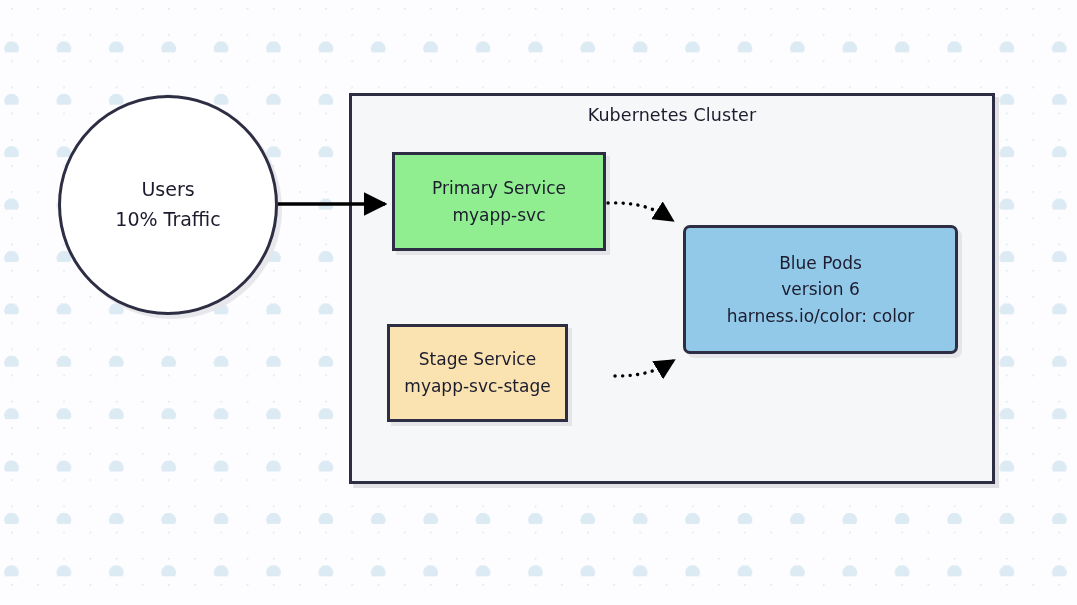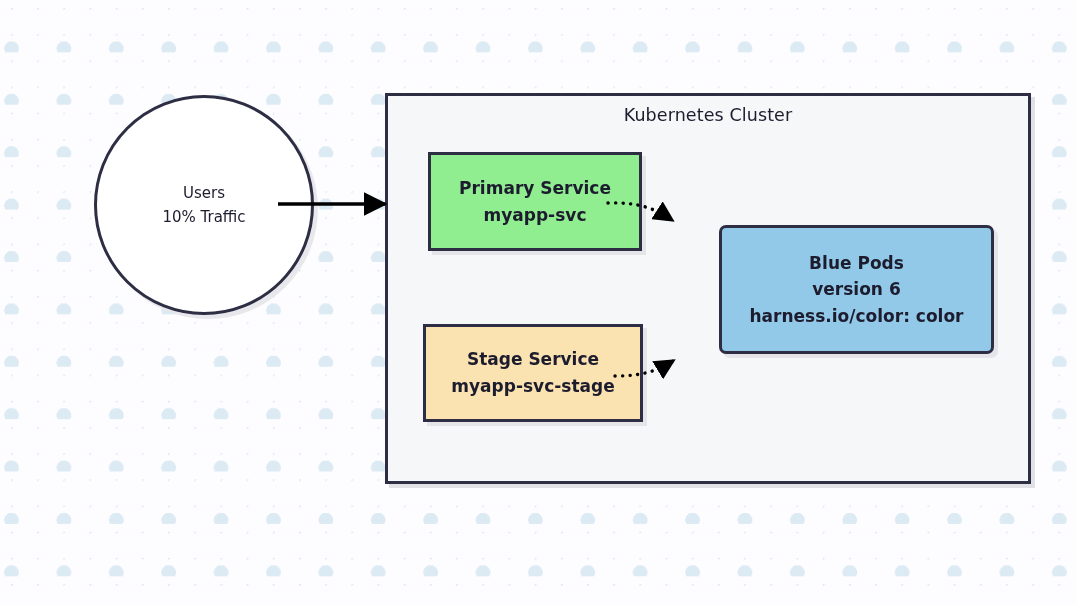--- a/index.html
+++ b/index.html
@@ -36,21 +36,20 @@
       radial-gradient(circle at 11.5px 48.5px, #000 7px, transparent 7.5px);
     -webkit-mask-size: 52.4px 52.4px;
     mask-size: 52.4px 52.4px;
     -webkit-mask-repeat: repeat;
     mask-repeat: repeat;
   }
 
   .shape {
     position: absolute;
     box-sizing: border-box;
-    margin-left: 36px;
   }
 
   .cluster-box {
     left: 349px;
     top: 93px;
     width: 646px;
     height: 391px;
     border: 3px solid #2d2d44;
     background: #f6f7f9;
     box-shadow: 4px 4px 0 0 rgba(220,220,224,0.85);
@@ -75,53 +74,52 @@
     border-radius: 50%;
     background: #ffffff;
     box-shadow: 4px 4px 0 0 rgba(230,230,234,0.9);
     display: flex;
     flex-direction: column;
     align-items: center;
     justify-content: center;
     gap: 4px;
   }
   .users-circle .line {
-    font-size: 15px;
+    font-size: 19px;
     color: #1c1c2e;
     line-height: 1.35;
   }
 
   .node-box {
     border: 3px solid #2d2d44;
     box-shadow: 4px 4px 0 0 rgba(228,228,232,0.95);
     display: flex;
     flex-direction: column;
     align-items: center;
     justify-content: center;
     gap: 2px;
-    font-weight: bold;
   }
   .node-box .line {
     font-size: 17px;
     color: #1c1c2e;
     line-height: 1.45;
     white-space: nowrap;
   }
 
   .primary-service {
     left: 392px;
     top: 152px;
     width: 214px;
     height: 99px;
     background: #90ee90;
   }
   .stage-service {
     left: 387px;
     top: 324px;
-    width: 220px;
+    width: 181px;
     height: 98px;
     background: #fae3b0;
   }
   .blue-pods {
     left: 683px;
     top: 225px;
     width: 275px;
     height: 129px;
     background: #92c9e8;
     border-radius: 7px;

